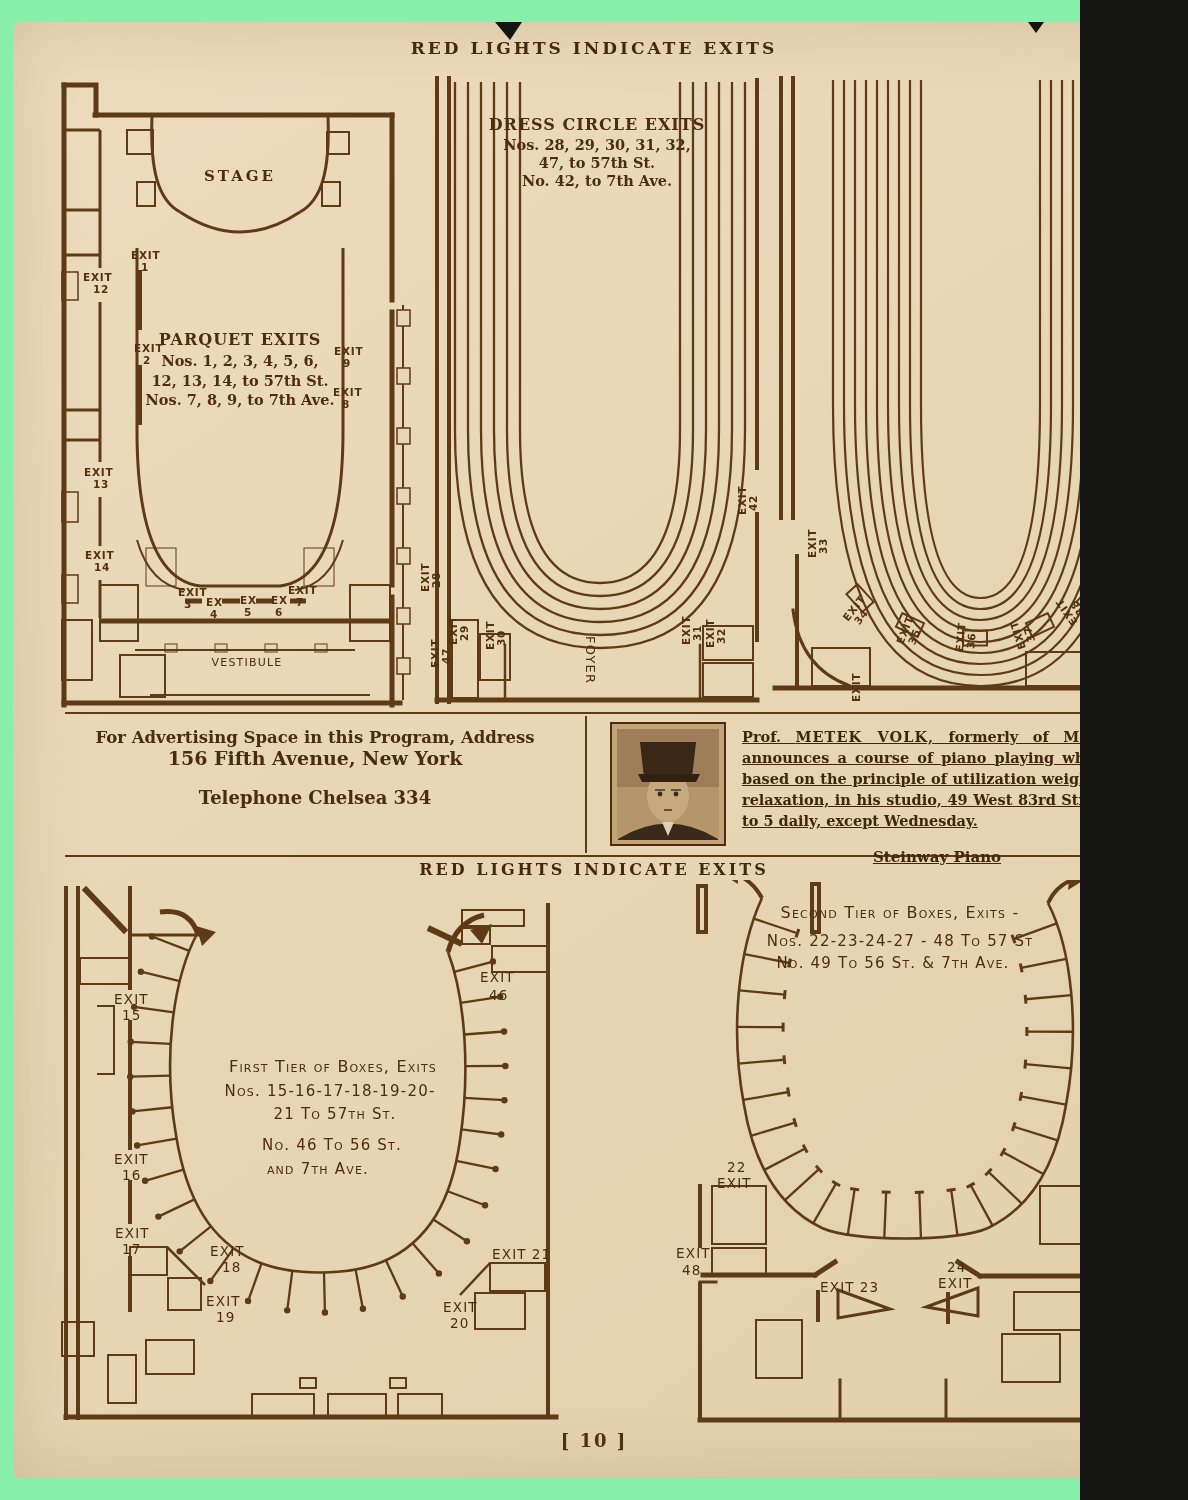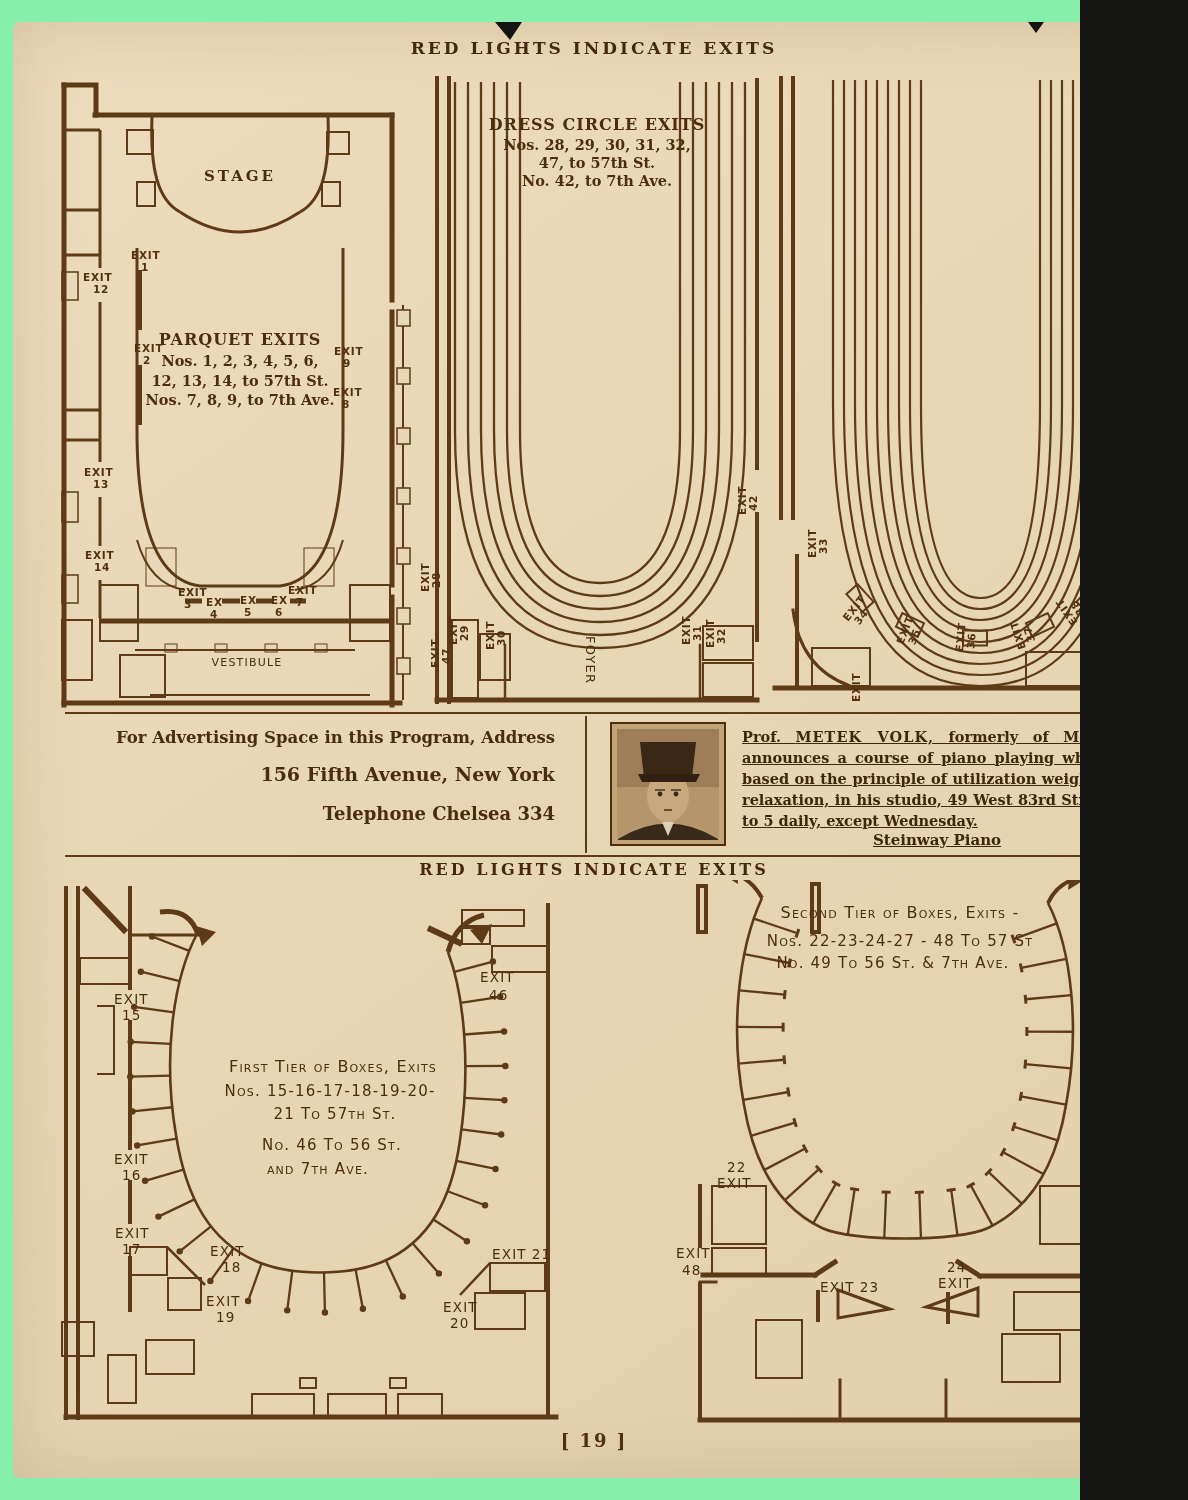--- a/index.html
+++ b/index.html
@@ -17,29 +17,29 @@
   .ink, .ink path, .ink line, .ink rect{stroke:#5e3a17;fill:none;}
   .ink circle{fill:#5e3a17;stroke:none;}
   .fillink{fill:#5e3a17;stroke:none;}
   text{user-select:none;}
   text.lb{font-family:"DejaVu Sans",sans-serif;font-size:10.5px;font-weight:bold;
           fill:#53310e;letter-spacing:.8px;}
   text.ser{font-family:"DejaVu Serif",serif;font-weight:bold;fill:#4c2d0d;}
   text.hand{font-family:"DejaVu Sans",sans-serif;font-variant:small-caps;
             fill:#4c2d0d;letter-spacing:1.2px;}
   
-  #ad-left{left:75px;top:728px;width:480px;text-align:right;color:#4a2c0e;}
+  #ad-left{left:75px;top:728px;width:480px;text-align:center;color:#4a2c0e;}
   #ad-left .intro{font-size:16.5px;font-weight:bold;}
   #ad-left .name{font-size:34px;letter-spacing:11px;margin-top:7px;color:#54330f;}
-  #ad-left .addr{font-size:19px;font-weight:bold;margin-top:16px;}
+  #ad-left .addr{font-size:19px;font-weight:bold;margin-top:0;}
   #ad-left .phone{font-size:18px;font-weight:bold;margin-top:18px;}
   
   #ad-right{left:742px;top:726px;width:390px;color:#40270c;text-decoration:underline;}
   #ad-right p{margin:0;font-size:14.5px;line-height:21px;font-weight:bold;text-align:justify;}
-  #ad-right .tagline{text-align:center;font-size:15px;font-weight:bold;margin-top:0;}
+  #ad-right .tagline{text-align:center;font-size:15px;font-weight:bold;margin-top:17px;}
 </style>
 </head>
 <body>
 
 <div id="page">
   <div id="paper" class="abs"></div>
 
   <svg width="0" height="0" class="abs" aria-hidden="true">
     <defs>
       <pattern id="hh" width="6" height="5" patternUnits="userSpaceOnUse">
@@ -437,20 +437,20 @@
     <text class="hand" font-size="15" text-anchor="middle" x="900" y="946">Nos. 22-23-24-27 - 48 To 57 St</text>
     <text class="hand" font-size="15" text-anchor="middle" x="893" y="968">No. 49 To 56 St. &amp; 7th Ave.</text>
     <text class="hand" font-size="13.5"><tspan x="1103" y="959">EXIT</tspan><tspan x="1108" y="977">49</tspan></text>
     <text class="hand" font-size="13.5"><tspan x="1100" y="922">27</tspan><tspan x="1090" y="938">EXIT</tspan></text>
     <text class="hand" font-size="13.5"><tspan x="727" y="1172">22</tspan><tspan x="717" y="1188">EXIT</tspan></text>
     <text class="hand" font-size="13.5"><tspan x="676" y="1258">EXIT</tspan><tspan x="682" y="1275">48</tspan></text>
     <text class="hand" font-size="13.5"><tspan x="820" y="1292">EXIT</tspan><tspan dx="5">23</tspan></text>
     <text class="hand" font-size="13.5"><tspan x="947" y="1272">24</tspan><tspan x="938" y="1288">EXIT</tspan></text>
   </svg>
 
-  <div class="abs footerpg" style="top:1430px;">[ 19 ]</div>
+  <div class="abs footerpg" style="top:1430px;">[ 10 ]</div>
 
   <svg class="abs" style="left:0;top:0;pointer-events:none;" width="1188" height="1500" viewBox="0 0 1188 1500">
     <polygon fill="#131311" points="1188,0 1155,0 1158,40 1148,60 1152,90 1160,120 1150,160 1142,195 1146,230 1140,265 1152,300 1158,350 1155,400 1143,430 1146,470 1141,505 1155,535 1149,560 1146,600 1150,630 1158,660 1150,695 1147,730 1155,770 1160,820 1157,870 1150,930 1146,970 1149,1010 1158,1060 1155,1110 1148,1150 1151,1190 1147,1225 1157,1260 1152,1300 1149,1340 1155,1380 1143,1420 1150,1460 1160,1500 1188,1500"></polygon>
     <polygon fill="#131311" points="495,22 522,22 510,40"></polygon>
     <polygon fill="#131311" points="1028,22 1044,22 1036,33"></polygon>
   </svg>
 </div>
 
 </body></html>

